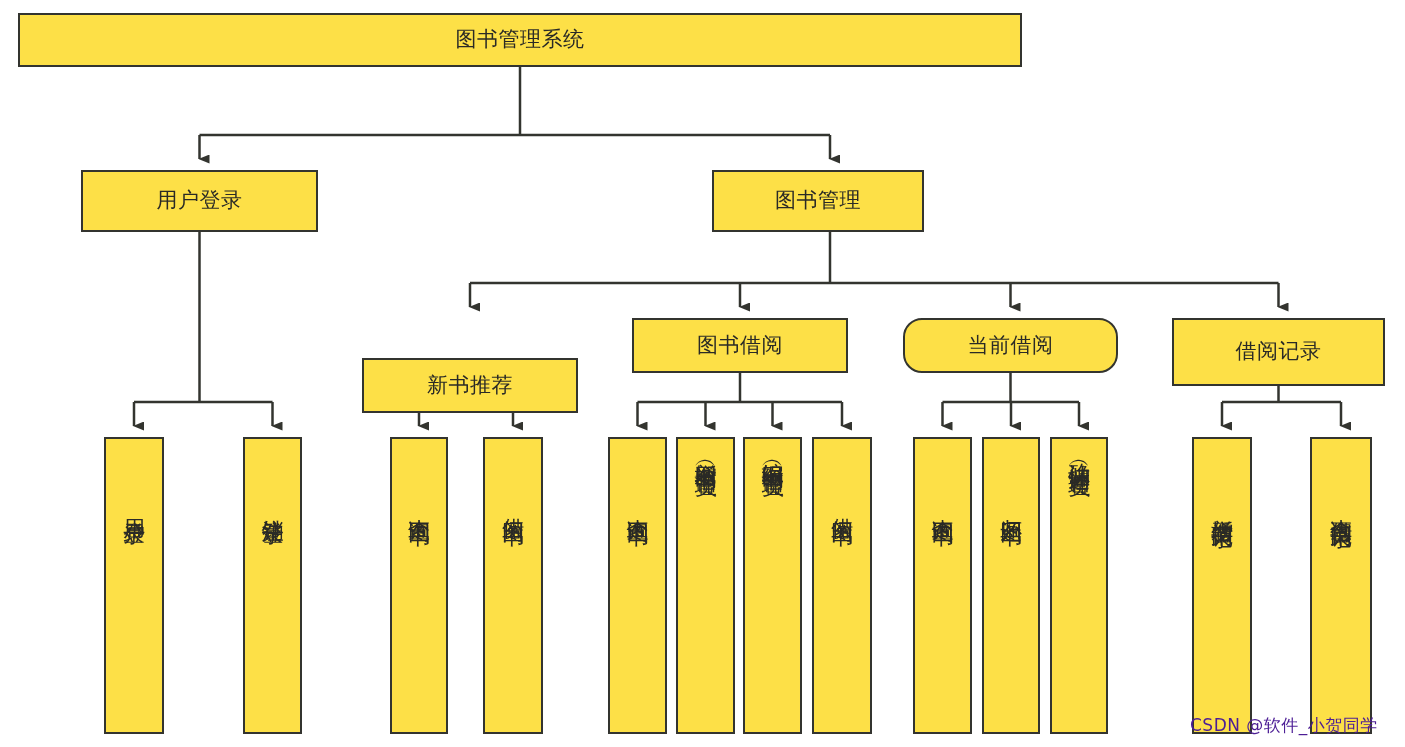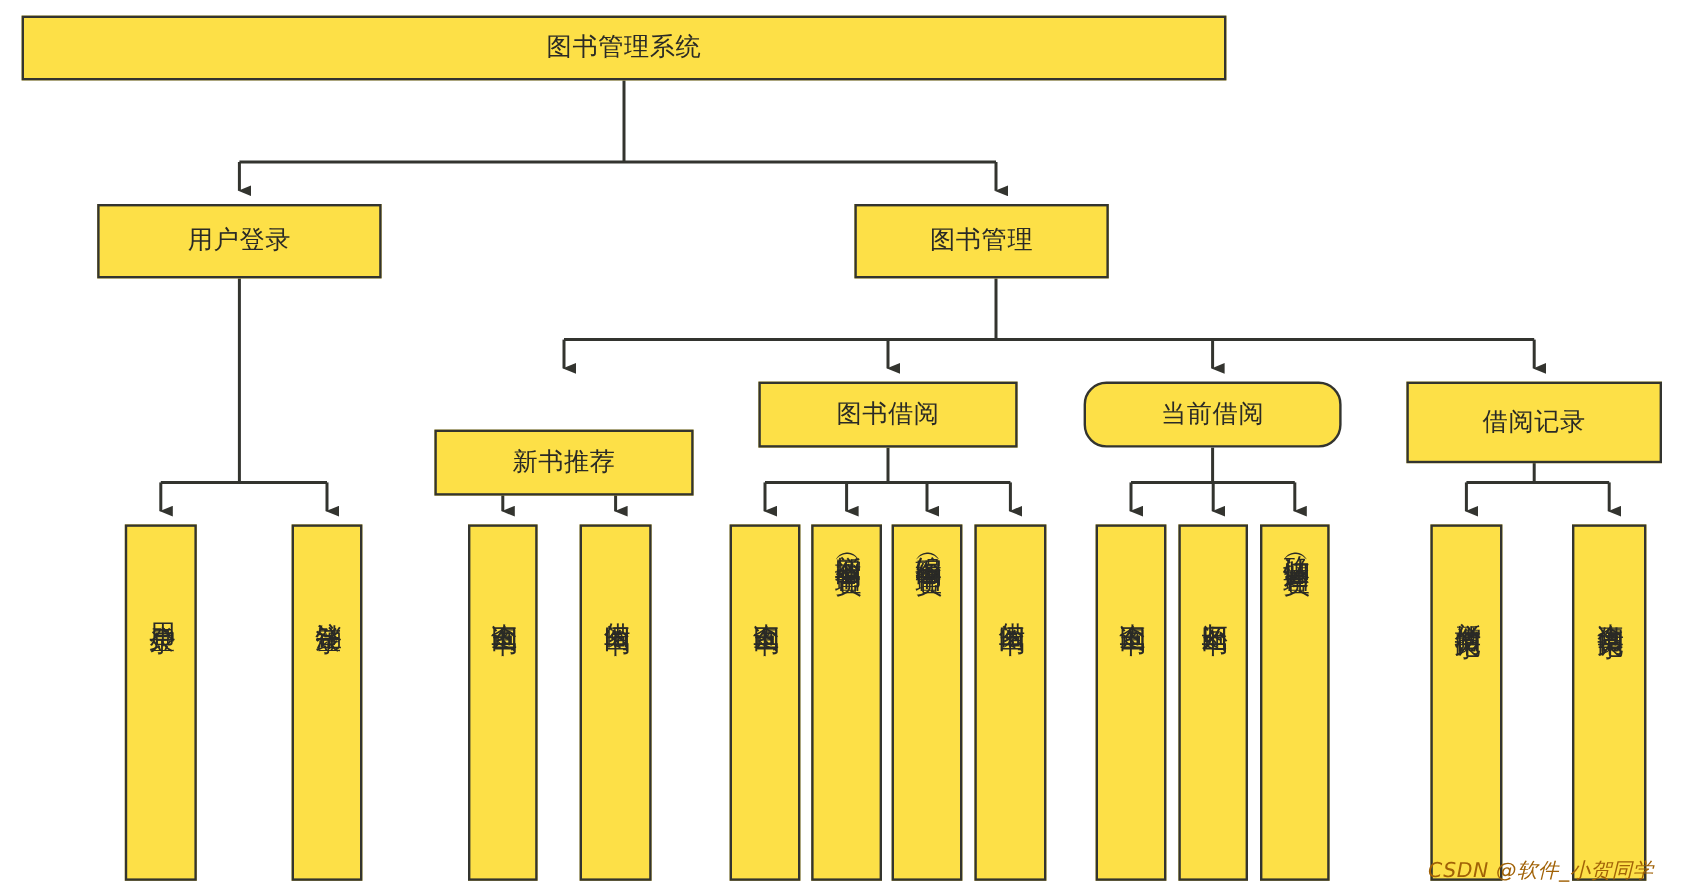--- a/index.html
+++ b/index.html
@@ -63,24 +63,23 @@
     margin-top: 62px;
   }
   .node.vert.top .node-label {
     margin-top: 6px;
   }
   .watermark {
     position: absolute;
     left: 1190px;
     top: 714px;
     font-size: 17px;
-    color: #a16207;
+    color: #4c1d95;
     white-space: nowrap;
     letter-spacing: 0.5px;
-    font-style: italic;
   }
 </style>
 </head>
 <body>
 
 <div id="diagram-root">
   <svg class="edges" viewBox="0 0 1405 747" xmlns="http://www.w3.org/2000/svg">
     <defs>
       <marker id="arrowhead" markerWidth="9" markerHeight="11" refX="4.5" refY="10" orient="auto" markerUnits="userSpaceOnUse">
         <polygon points="0,0 9,0 4.5,11" fill="#33342f"></polygon>

